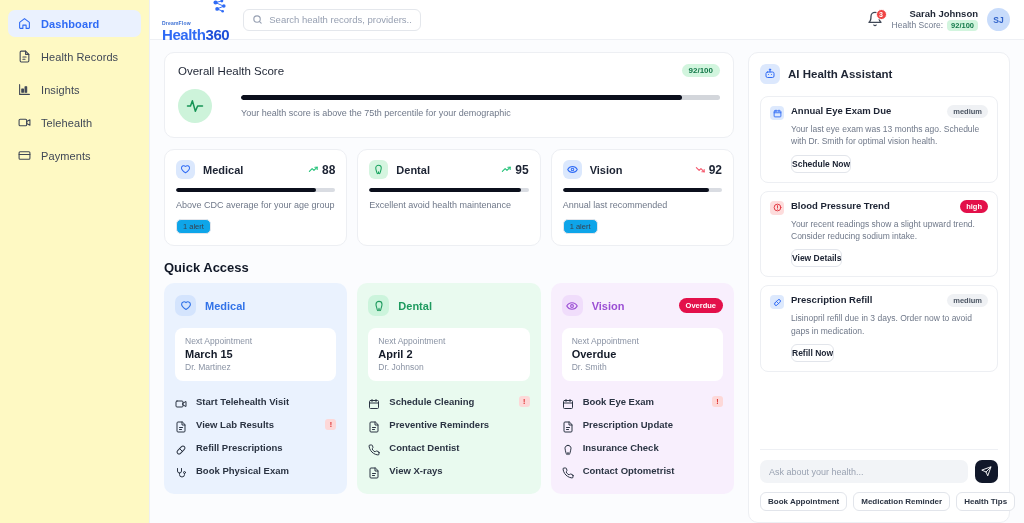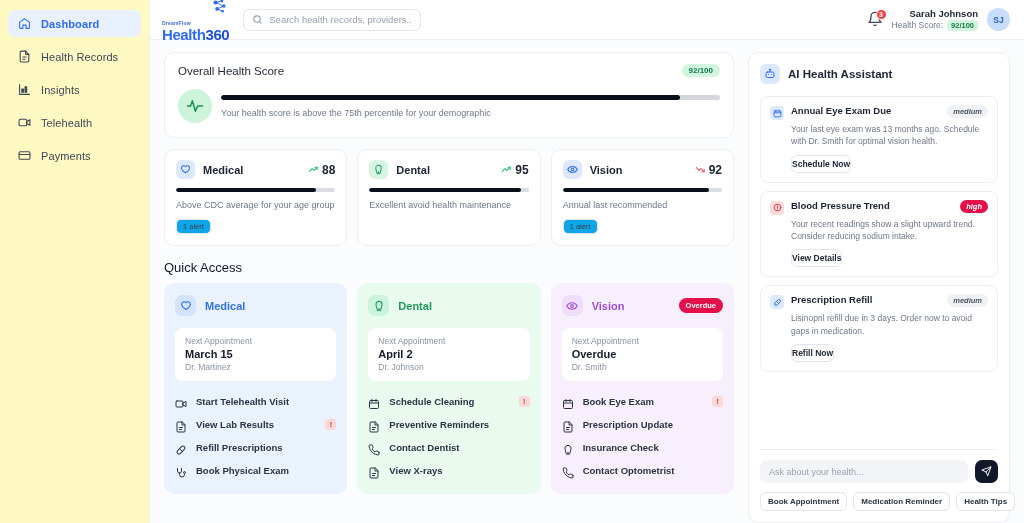--- a/index.html
+++ b/index.html
@@ -83,21 +83,21 @@
   .col-left { flex: 1; min-width: 0; }
   .col-right { width: 262px; flex: 0 0 262px; }
 
   .card { background: #fff; border: 1px solid #edeff3; border-radius: 10px; }
 
   
   .overall { padding: 11px 13px 14px 13px; }
   .overall-head { display: flex; align-items: center; justify-content: space-between; }
   .overall-title { font-size: 11.5px; font-weight: 400; color: #1e2534; }
   .pill-green { background: #d2f5de; color: #14794a; font-size: 8px; font-weight: 600; border-radius: 9px; padding: 2px 7px; }
-  .overall-body { display: flex; align-items: center; gap: 9px; margin-top: 12px; }
+  .overall-body { display: flex; align-items: center; gap: 29px; margin-top: 12px; }
   .pulse-circle {
     width: 34px; height: 34px; flex: 0 0 34px; border-radius: 50%;
     background: #cdf3da; display: flex; align-items: center; justify-content: center;
   }
   .overall-right { flex: 1; min-width: 0; }
   .bar-track { height: 5px; border-radius: 3px; background: #d3d6db; overflow: hidden; }
   .bar-fill { height: 100%; background: #0b0f1c; border-radius: 3px; }
   .overall-note { font-size: 9px; color: #6f7889; margin-top: 8px; }
 
   
@@ -112,21 +112,21 @@
   .metric-val { margin-left: auto; display: flex; align-items: center; gap: 3px; font-size: 12px; font-weight: 700; color: #1c2333; }
   .metric-bar { margin-top: 9px; height: 4px; border-radius: 3px; background: #d9dce2; overflow: hidden; }
   .metric-bar > div { height: 100%; background: #0b0f1c; border-radius: 3px; }
   .metric-note { font-size: 9px; color: #6f7889; margin-top: 8px; }
   .alert-chip {
     display: inline-block; margin-top: 9px; font-size: 7.5px; color: #37414f;
     border: 1px solid #e3e6ec; border-radius: 5px; padding: 2px 6px; background: #0ea5e9;
   }
 
   
-  .qa-title { font-size: 13px; font-weight: 400; color: #111827; margin: 14px 0 8px 0; }
+  .qa-title { font-size: 13px; font-weight: 700; color: #111827; margin: 14px 0 8px 0; }
   .qa-row { display: flex; gap: 10px; }
   .qa-card { flex: 1; border-radius: 10px; padding: 12px 11px 12px 11px; min-width: 0; }
   .qa-medical { background: #eaf2fe; }
   .qa-dental { background: #e9faef; }
   .qa-vision { background: #f8effd; }
   .qa-head { display: flex; align-items: center; gap: 9px; }
   .qa-ico { width: 21px; height: 21px; border-radius: 7px; display: flex; align-items: center; justify-content: center; flex: 0 0 21px; }
   .qa-ico.m { background: #d4e4fd; }
   .qa-ico.d { background: #ccf4dc; }
   .qa-ico.v { background: #f0ddfb; }
@@ -155,21 +155,21 @@
   .ai-ico { width: 20px; height: 20px; border-radius: 6px; background: #dce8fd; display: flex; align-items: center; justify-content: center; }
   .ai-title { font-size: 11.5px; font-weight: 600; color: #1e2534; }
   .ai-list { margin-top: 12px; display: flex; flex-direction: column; gap: 8px; }
   .insight { border: 1px solid #edeff3; border-radius: 8px; padding: 8px 9px 9px 9px; }
   .ins-top { display: flex; align-items: flex-start; gap: 7px; }
   .ins-ico { width: 14px; height: 14px; border-radius: 4px; display: flex; align-items: center; justify-content: center; flex: 0 0 14px; margin-top: 1px; }
   .ins-ico.b { background: #dde9fd; }
   .ins-ico.r { background: #fddcdc; }
   .ins-ico.p { background: #dde9fd; }
   .ins-title { font-size: 9.5px; font-weight: 700; color: #1c2333; }
-  .sev { margin-left: auto; font-size: 7.5px; font-weight: 600; border-radius: 9px; padding: 2px 6px; white-space: nowrap; font-style: italic; }
+  .sev { margin-left: auto; font-size: 7.5px; font-weight: 600; border-radius: 9px; padding: 2px 6px; white-space: nowrap; }
   .sev.medium { background: #eff1f4; color: #4b5563; }
   .sev.high { background: #e3104a; color: #fff; font-weight: 700; }
   .ins-body { font-size: 8.5px; line-height: 1.45; color: #6f7889; margin: 3px 0 0 21px; }
   .ins-btn {
     margin: 7px 0 0 21px; display: inline-block; font-size: 8.5px; font-weight: 700; color: #1c2333;
     border: 1px solid #e2e5eb; border-radius: 6px; padding: 3px 0; background: #fff; cursor: pointer;
     font-family: inherit;
   }
   .ai-foot { margin-top: auto; border-top: 1px solid #eef0f4; padding-top: 10px; }
   .ask-row { display: flex; align-items: center; gap: 7px; }

